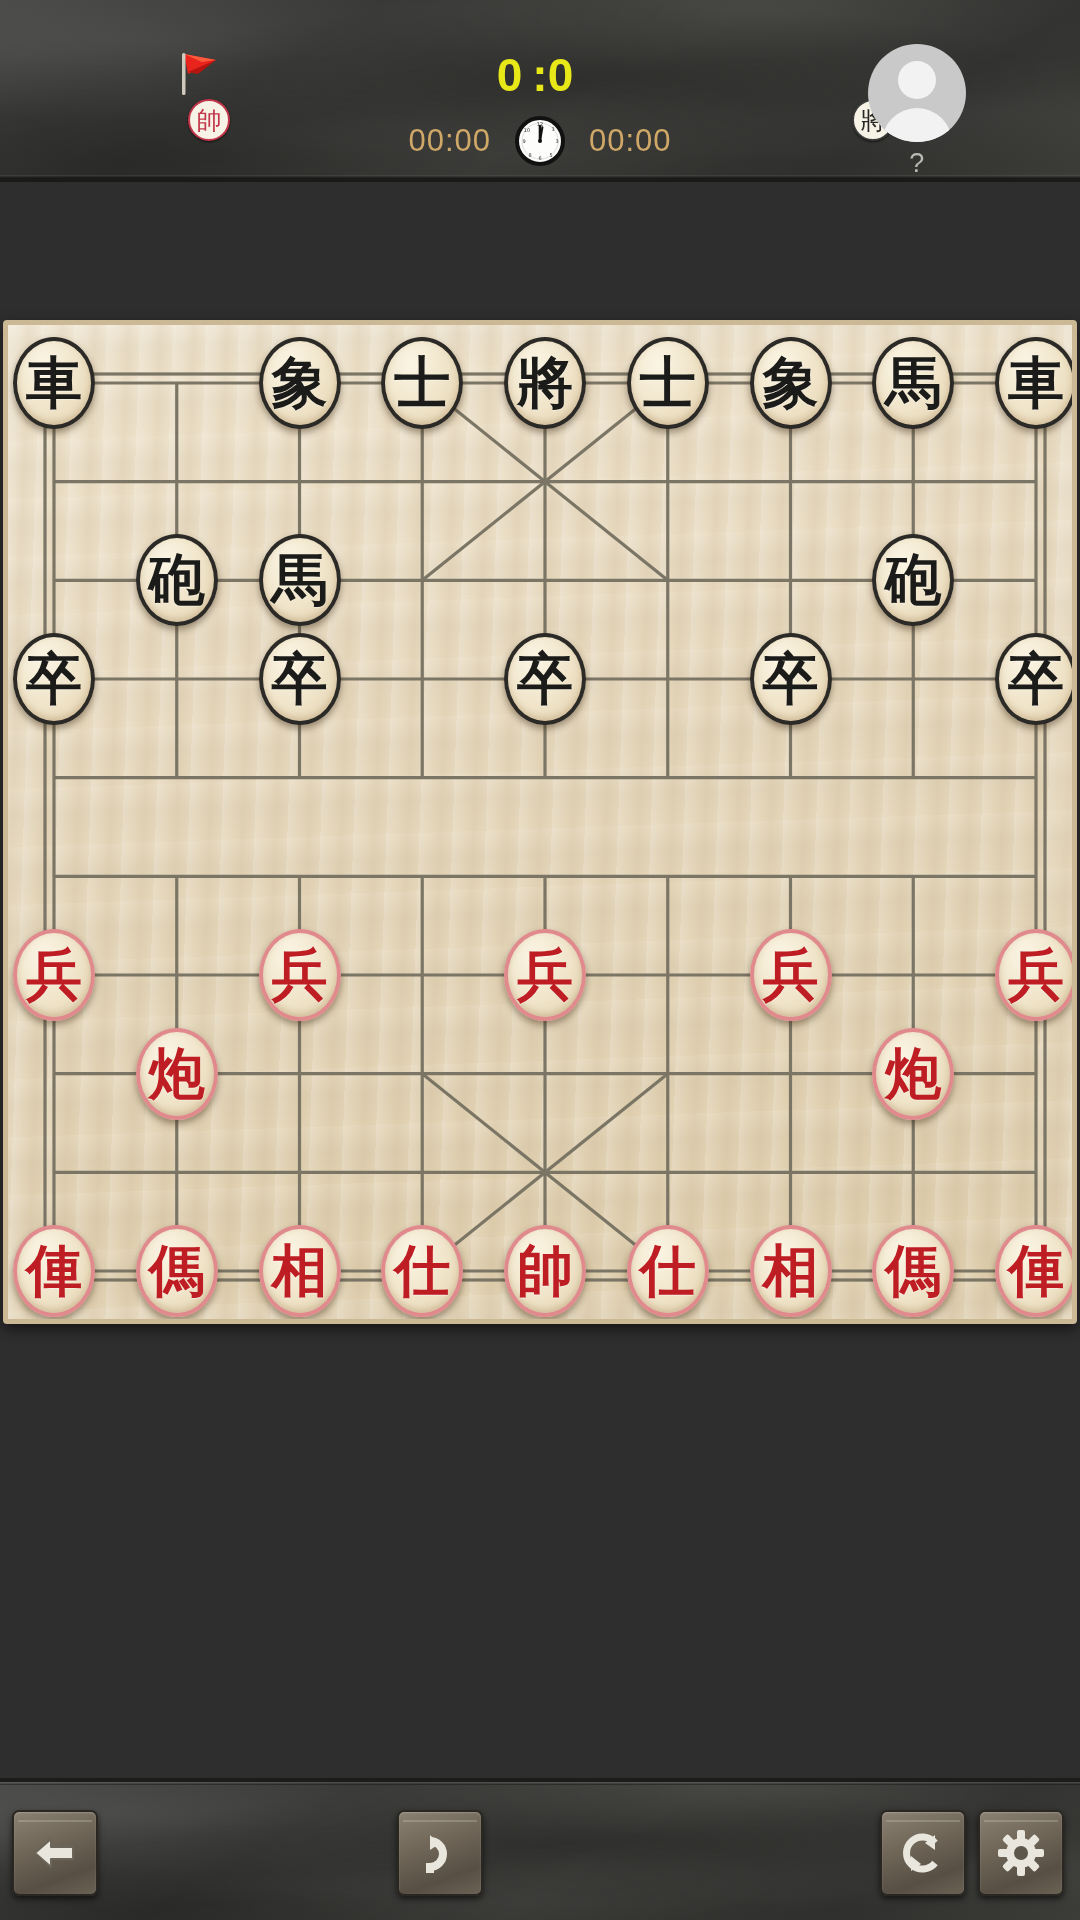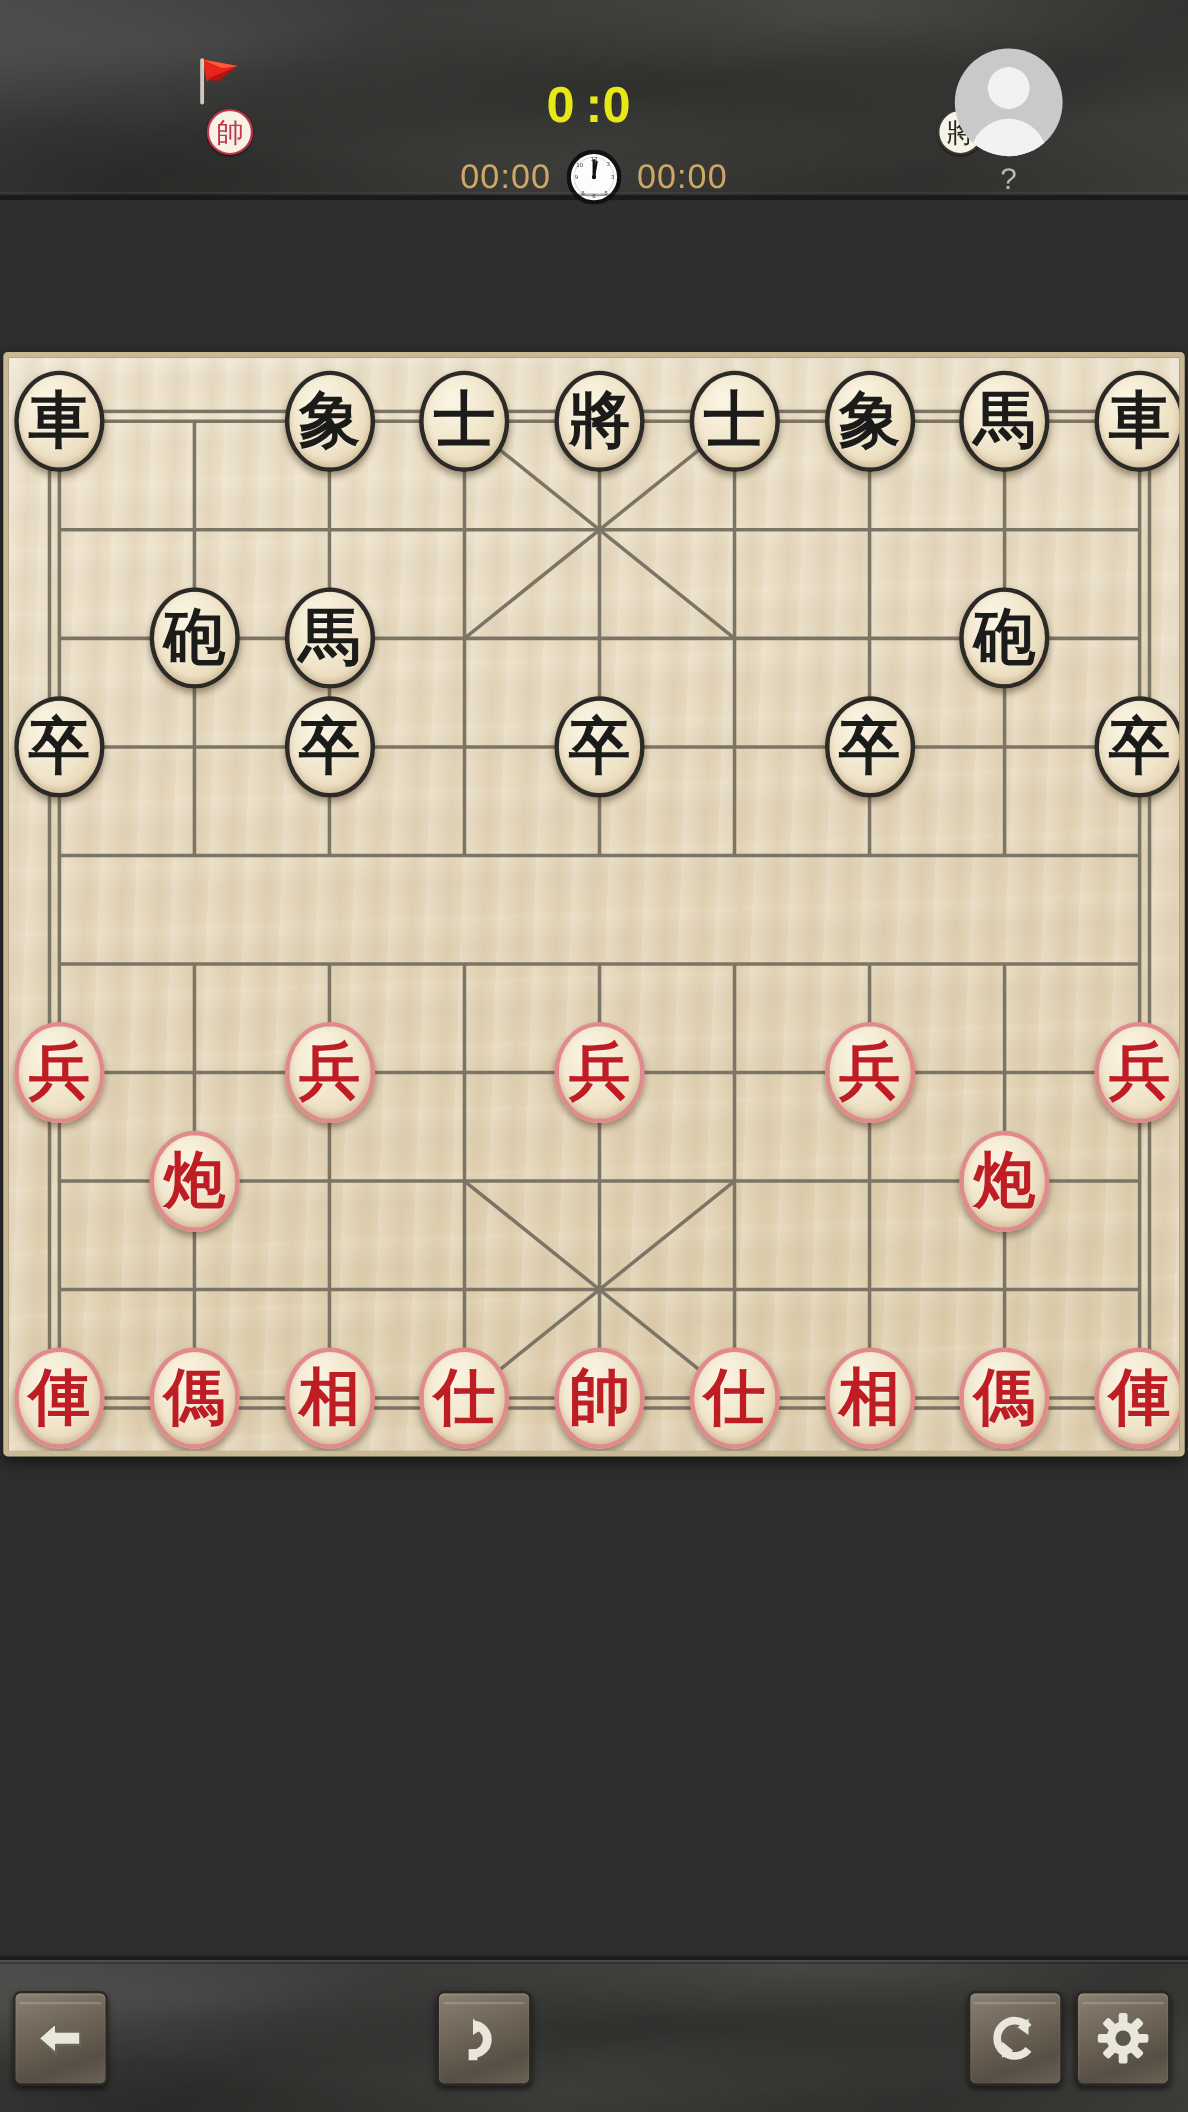--- a/index.html
+++ b/index.html
@@ -84,33 +84,33 @@
     left: 188px; top: 99px;
     border: 2px solid #c2354a; color: #c2354a;
   }
   #badge-black {
     right: 186px; top: 99px;
     border: 2px solid #3a3a38; color: #272725;
   }
 
   
   #center-block {
-    position: absolute; left: 50%; top: 72px;
+    position: absolute; left: 50%; top: 52px;
     transform: translateX(-50%);
     width: 440px; text-align: center;
   }
   #score-row {
     font-size: 46px; font-weight: bold; color: #e8e819;
     letter-spacing: 10px; line-height: 1;
     font-family: "Liberation Sans", sans-serif;
   }
   #score-row .colon { letter-spacing: 0; }
   #clock-row {
     margin-top: 18px;
-    display: flex; align-items: center; justify-content: center; gap: 14px;
+    display: flex; align-items: center; justify-content: center; gap: 24px;
   }
   .timer {
     font-size: 31px; color: #cfa868; letter-spacing: 1px;
     font-family: "Liberation Sans", sans-serif;
   }
   #clock-icon { width: 50px; height: 50px; display: block; }
 
   
   #board-wrap {
     position: absolute; left: 3px; top: 320px;

